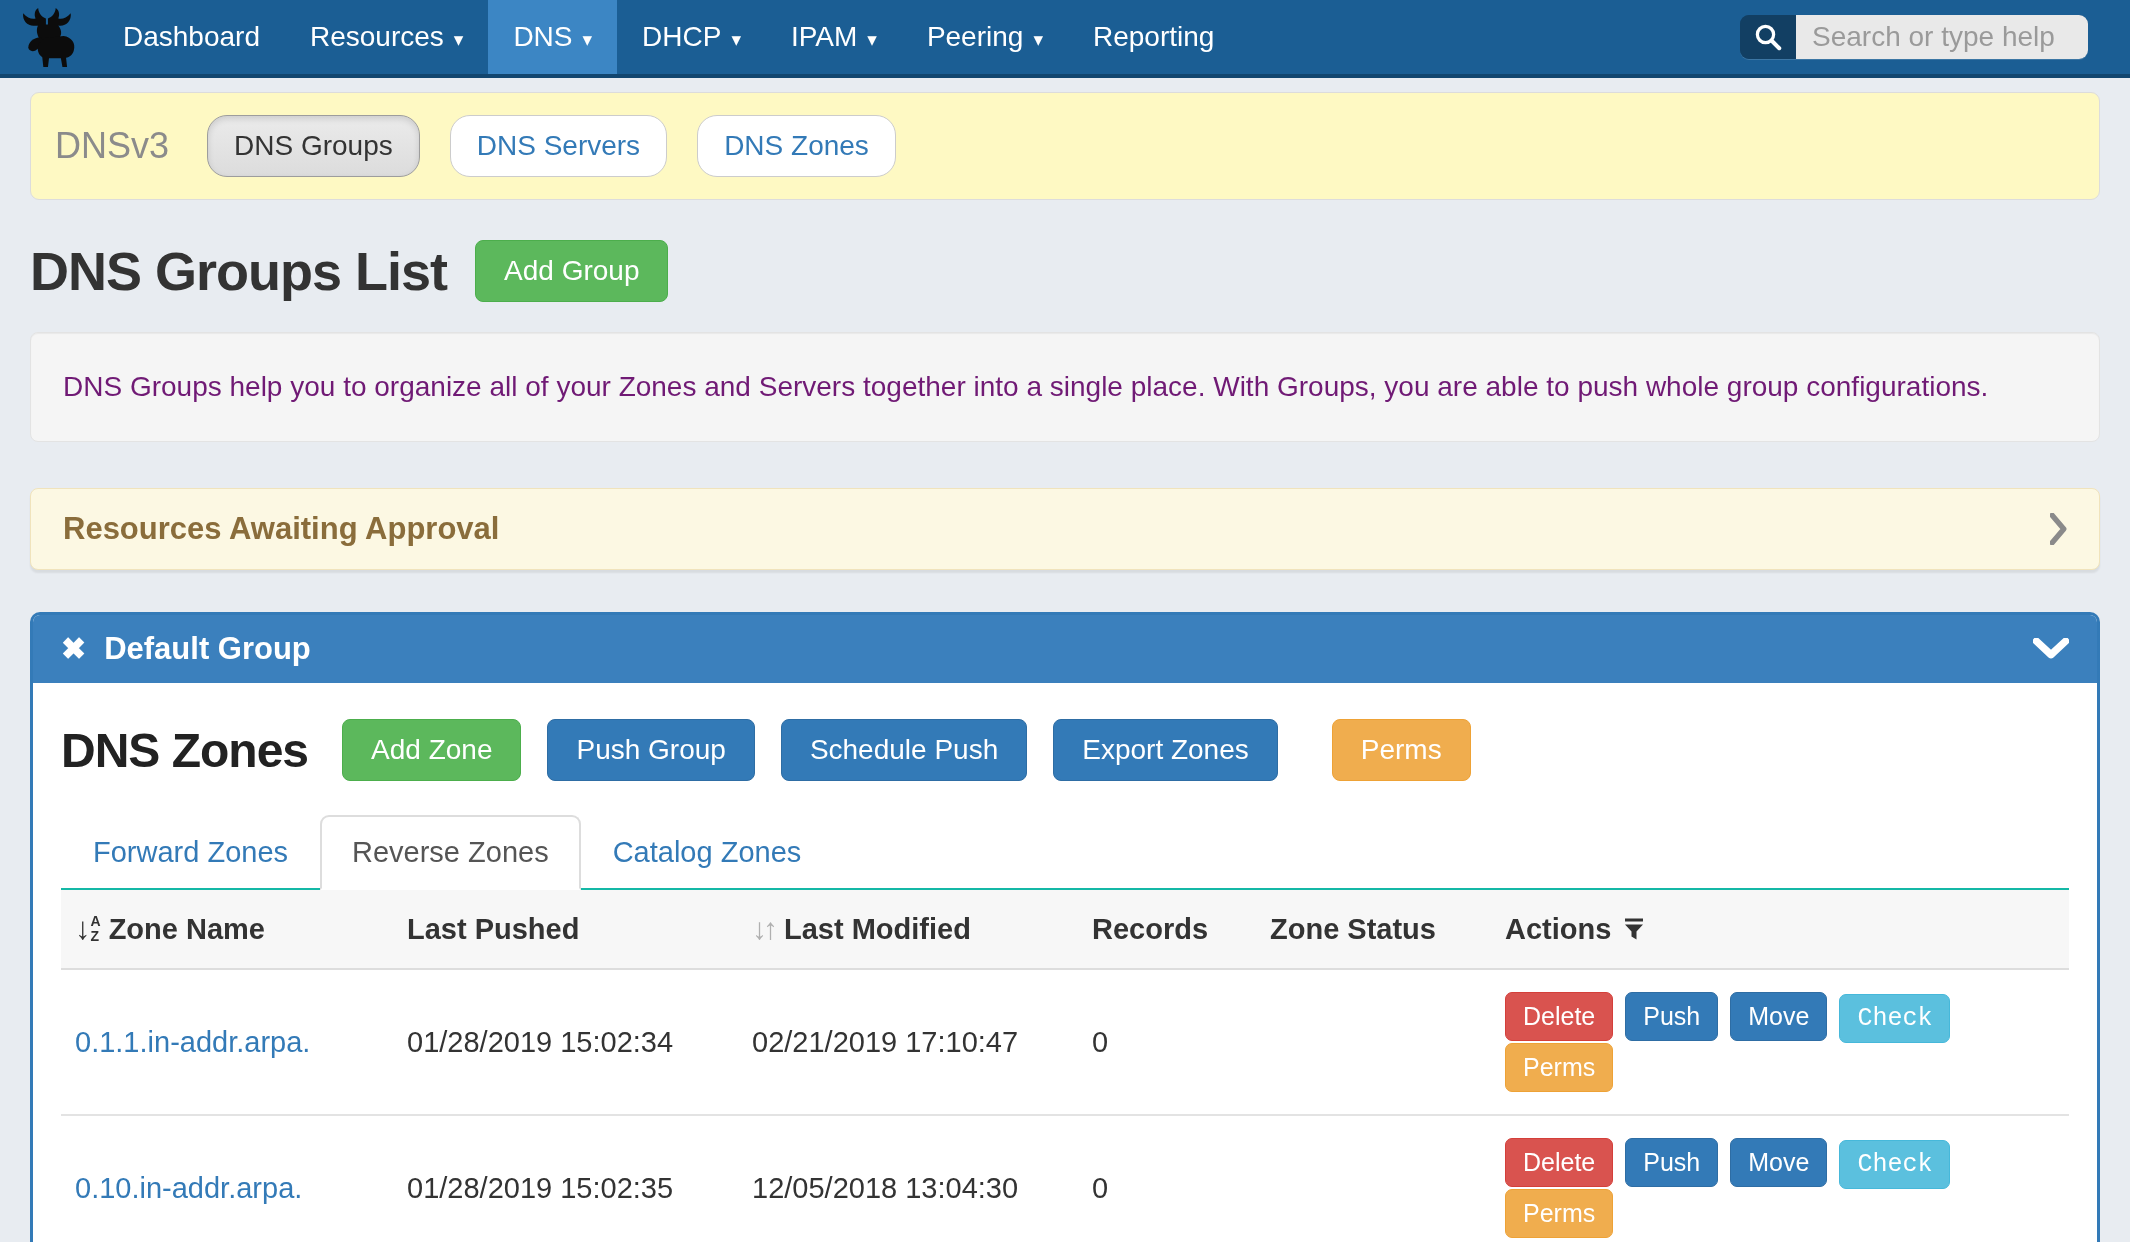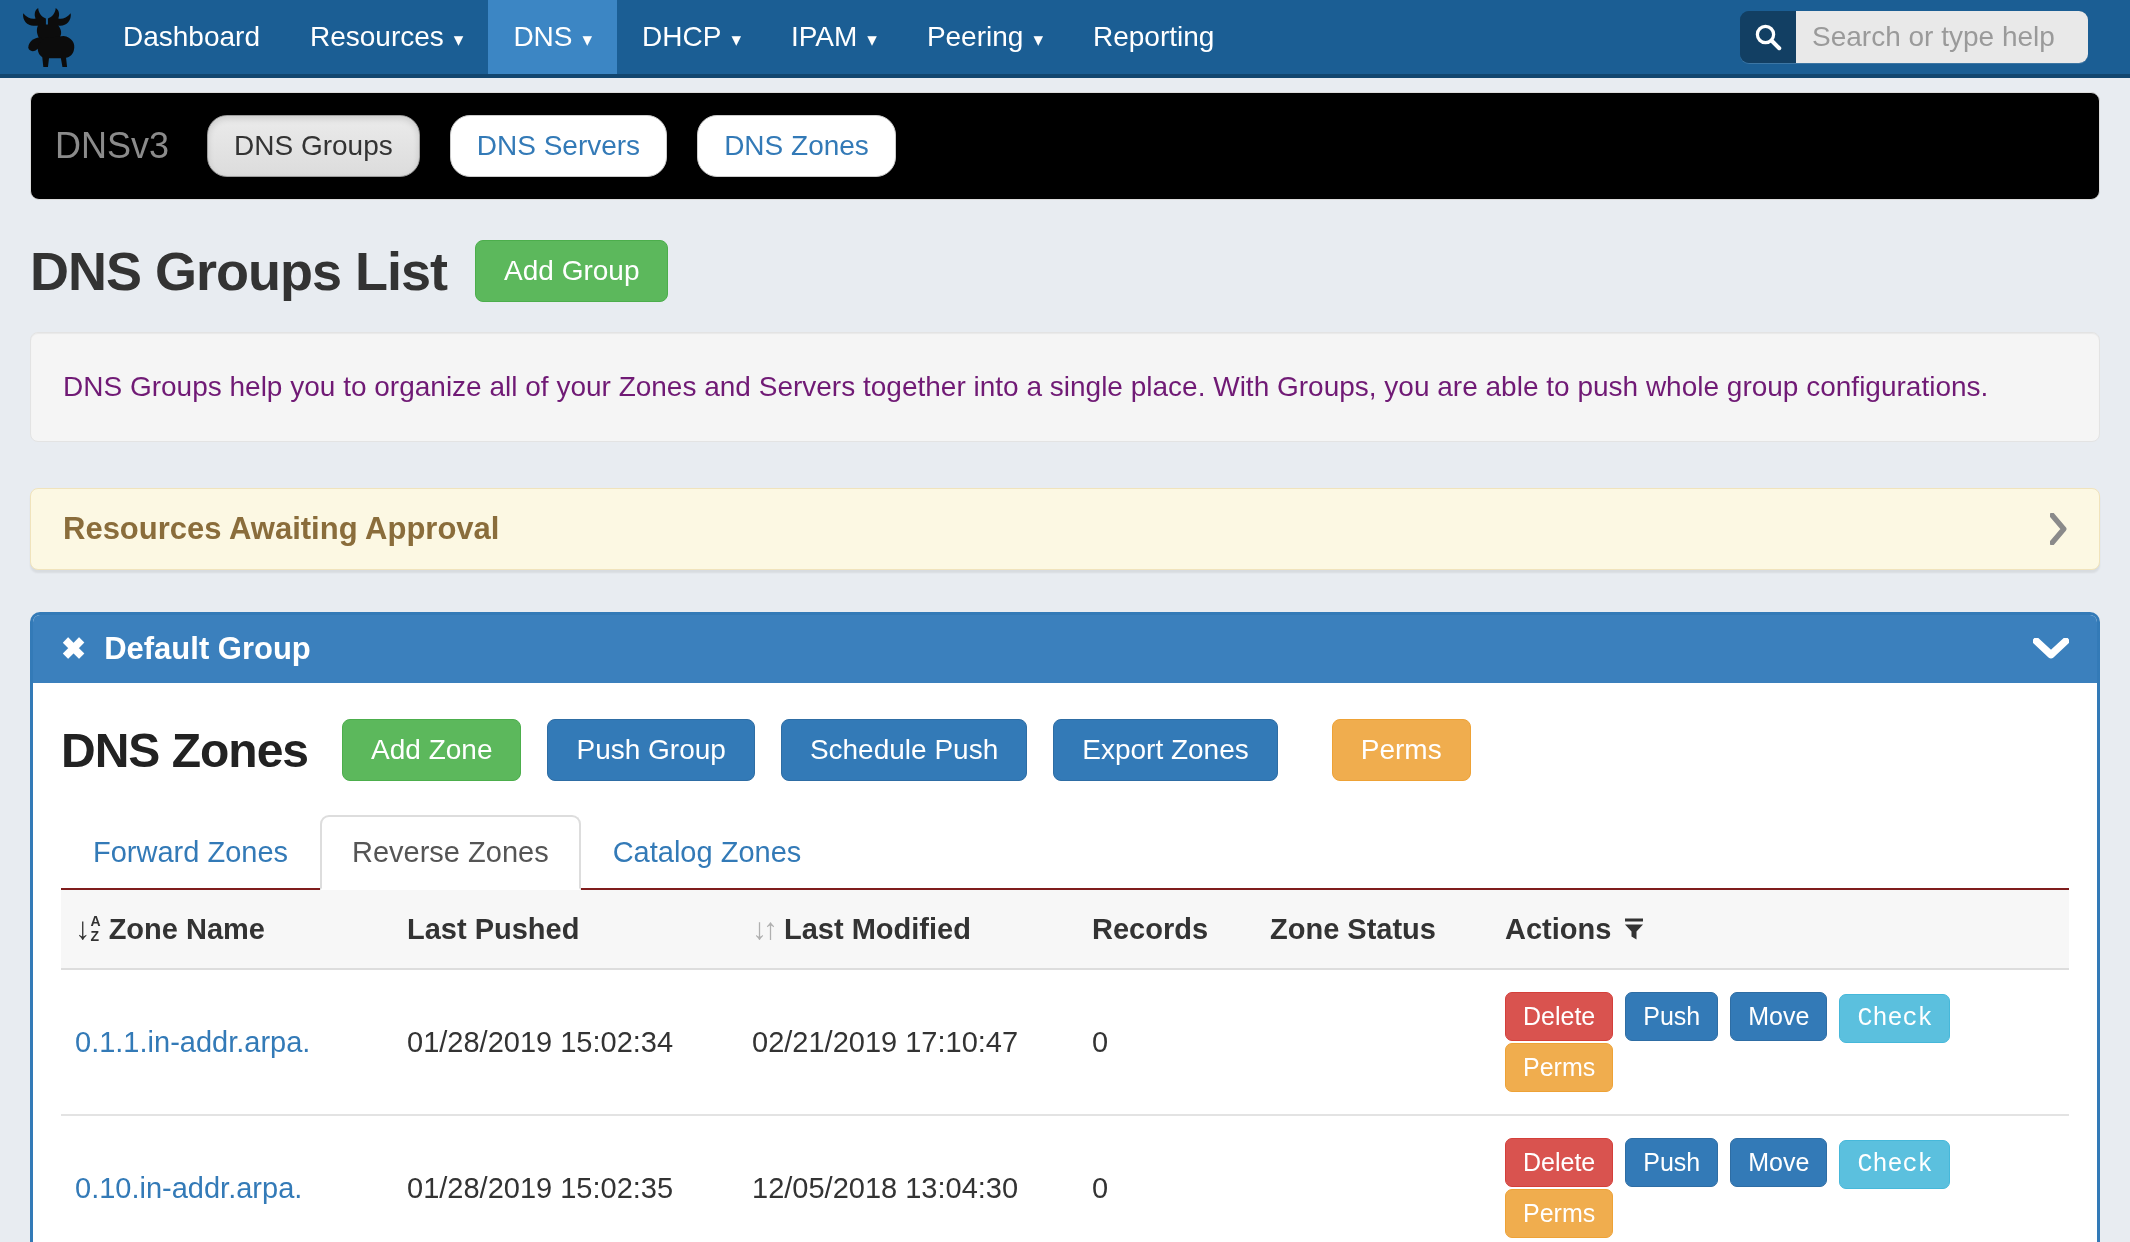--- a/index.html
+++ b/index.html
@@ -27,40 +27,40 @@
   .nav-item {
     display: flex; align-items: center; gap: 10px;
     padding: 0 25px; color: #fff; font-size: 28px; cursor: pointer;
     white-space: nowrap;
     text-align: right;
   }
   .nav-item.active { background: #3c86c4; }
   .caret-icon { font-size: 19px; line-height: 1; margin-top: 4px; }
   .nav-search { margin-left: auto; display: flex; align-items: center; margin-right: 42px; }
   .search-box {
-    display: flex; height: 52px; border-radius: 9px; overflow: hidden;
+    display: flex; height: 44px; border-radius: 9px; overflow: hidden;
     box-shadow: 0 1px 0 rgba(255,255,255,.15), inset 0 1px 3px rgba(0,0,0,.35);
   }
   .search-icon-box {
     width: 56px; background: #123f63;
     display: flex; align-items: center; justify-content: center; cursor: pointer;
   }
   .search-input {
     width: 292px; border: none; background: #e9e9e9;
     font-size: 28px; padding: 0 16px; color: #333; outline: none;
     font-family: "Liberation Sans", sans-serif;
   }
   .search-input::placeholder { color: #9a9a9a; }
 
   
   .container { padding: 14px 30px 0; }
 
   
   .subnav {
-    background: #000000; border: 1px solid #dcdcdc; border-radius: 9px;
+    background: #fef9c3; border: 1px solid #dcdcdc; border-radius: 9px;
     padding: 22px 24px; display: flex; align-items: center; gap: 30px;
   }
   .subnav-label { color: #8b8b8b; font-size: 36px; margin-right: 8px; }
   .btn-toggle {
     font-size: 28px; padding: 14px 26px; border-radius: 20px;
     border: 1px solid #ccc; background: #fff; color: #337ab7; cursor: pointer;
     font-family: inherit;
   }
   .btn-toggle.active {
     background: linear-gradient(#ebebeb, #dcdcdc);
@@ -115,21 +115,21 @@
   .x-icon { font-size: 30px; font-weight: bold; line-height: 1; cursor: pointer; }
   .collapse-chevron { margin-left: auto; display: flex; align-items: center; cursor: pointer; }
   .group-body { padding: 24px 28px 0; }
 
   
   .zones-heading-row { display: flex; align-items: center; gap: 26px; margin: 12px 0 6px; }
   .zones-title { font-size: 48px; font-weight: bold; color: #222; margin-right: 8px; letter-spacing: -1px; }
   .perms-gap { margin-left: 28px; }
 
   
-  .tabs { display: flex; border-bottom: 2px solid #7f1d1d; margin-top: 34px; }
+  .tabs { display: flex; border-bottom: 2px solid #14b8a6; margin-top: 34px; }
   .tab {
     font-size: 29px; padding: 19px 30px; color: #337ab7; cursor: pointer;
     border: 2px solid transparent; margin-bottom: -2px; border-radius: 9px 9px 0 0;
   }
   .tab.active { background: #fff; color: #555; border-color: #ddd #ddd #fff #ddd; }
 
   
   .zones-table { width: 100%; border-collapse: collapse; font-size: 29px; }
   .zones-table th {
     text-align: left; background: #f7f7f7; padding: 21px 14px; color: #333;

